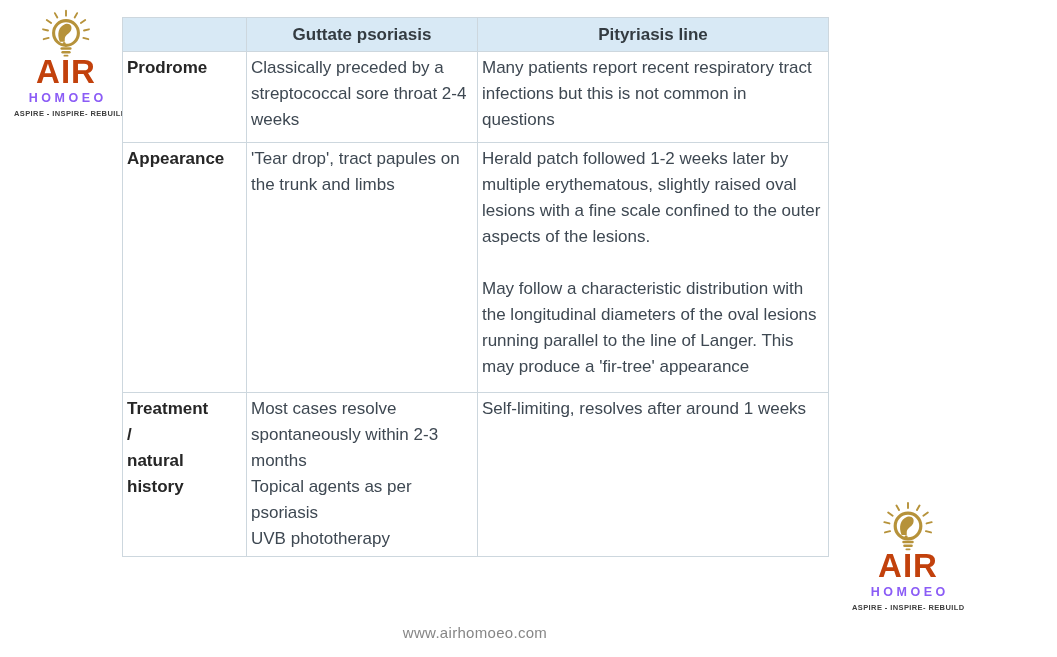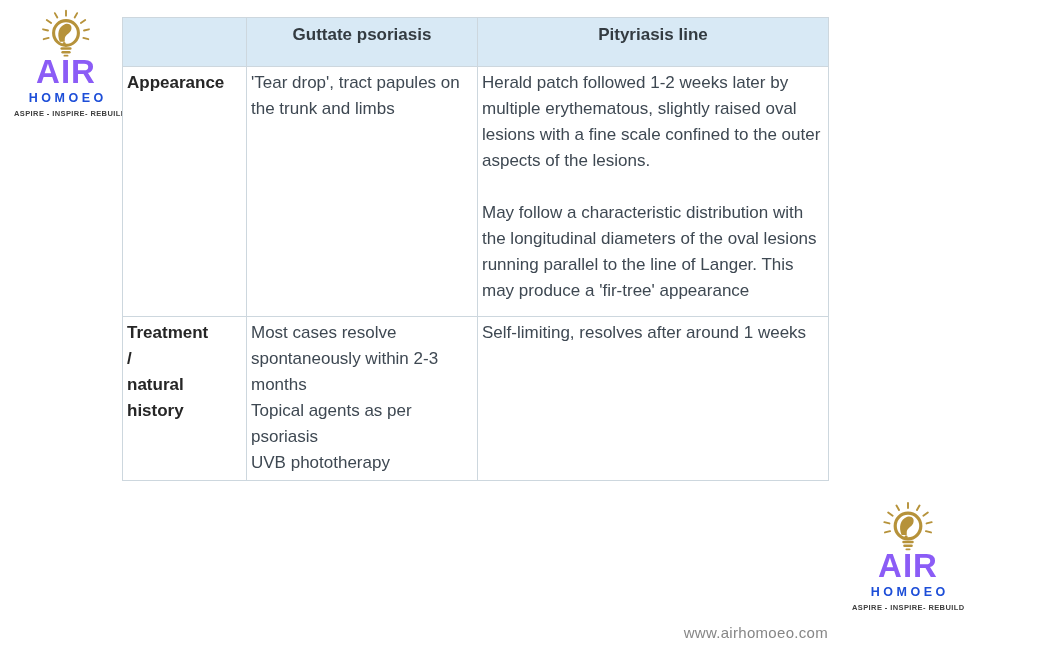--- a/index.html
+++ b/index.html
@@ -6,41 +6,41 @@
   html,body { width:1057px; height:657px; background:#ffffff; overflow:hidden;
               font-family:"Liberation Sans", sans-serif; }
   .page { position:relative; width:1057px; height:657px; background:#ffffff; }
 
   
   .cmp-table { position:absolute; left:122px; top:17px; width:706px;
                border-collapse:collapse; table-layout:fixed; background:#ffffff; }
   .cmp-table th, .cmp-table td { border:1px solid #cdd7de; vertical-align:top;
                padding:3px 4px 4px 4px; font-size:17px; line-height:26px; }
   .cmp-table thead th { background:#d8e9f5; color:#333b41; font-weight:700;
-               text-align:center; height:49px; padding:4px; line-height:25px; }
+               text-align:center; height:34px; padding:4px; line-height:25px; }
   .cmp-table tbody th { text-align:left; color:#262626; font-weight:700;
                white-space:pre-line; }
   .cmp-table tbody td { color:#3e4852; white-space:pre-line; }
   .col-label { width:124px; } .col-guttate { width:231px; } .col-pityriasis { width:351px; }
   .row-prodrome   { height:91px; }
   .row-appearance { height:250px; }
   .row-treatment  { height:163px;padding-left:12px; }
 
   
   .footer { position:absolute; left:122px; top:624px; width:706px;
-            text-align:right; font-size:15px; color:#868686; letter-spacing:0.3px; }
+            text-align:center; font-size:15px; color:#868686; letter-spacing:0.3px; }
 
   
   .logo { position:absolute; width:104px; text-align:center; }
   .logo-top    { left:14px;  top:8px; }
   .logo-bottom { left:852px; top:500px; width:112px; }
   .logo svg { display:block; margin:0 auto; }
-  .brand    { font-size:33px; font-weight:800; color:#8b5cf6; line-height:1;
+  .brand    { font-size:33px; font-weight:800; color:#c2410c; line-height:1;
               letter-spacing:1px; margin-top:-3px; }
-  .subbrand { font-size:12.5px; font-weight:800; color:#1d4ed8; letter-spacing:3.5px;
+  .subbrand { font-size:12.5px; font-weight:800; color:#8b5cf6; letter-spacing:3.5px;
               margin-top:3px; text-indent:3.5px; }
   .tagline  { font-size:7.5px; font-weight:700; color:#3e3e3e; letter-spacing:0.4px;
               margin-top:4px; white-space:nowrap; }
 </style>
 </head>
 <body>
 
 <div class="page">
 
   <div class="logo logo-top">
@@ -75,20 +75,25 @@
         <col class="col-pityriasis">
     </colgroup>
     <thead>
       <tr>
         <th></th>
         <th>Guttate psoriasis</th>
         <th>Pityriasis line</th>
       </tr>
     </thead>
     <tbody>
+      <tr class="row-prodrome">
+        <th>Prodrome</th>
+        <td>Classically preceded by a streptococcal sore throat 2-4 weeks</td>
+        <td>Many patients report recent respiratory tract infections but this is not common in questions</td>
+      </tr>
       <tr class="row-appearance">
         <th>Appearance</th>
         <td>'Tear drop', tract papules on the trunk and limbs</td>
         <td>Herald patch followed 1-2 weeks later by multiple erythematous, slightly raised oval lesions with a fine scale confined to the outer aspects of the lesions.
 
 May follow a characteristic distribution with the longitudinal diameters of the oval lesions running parallel to the line of Langer. This may produce a 'fir-tree' appearance</td>
       </tr>
       <tr class="row-treatment">
         <th>Treatment
 /

